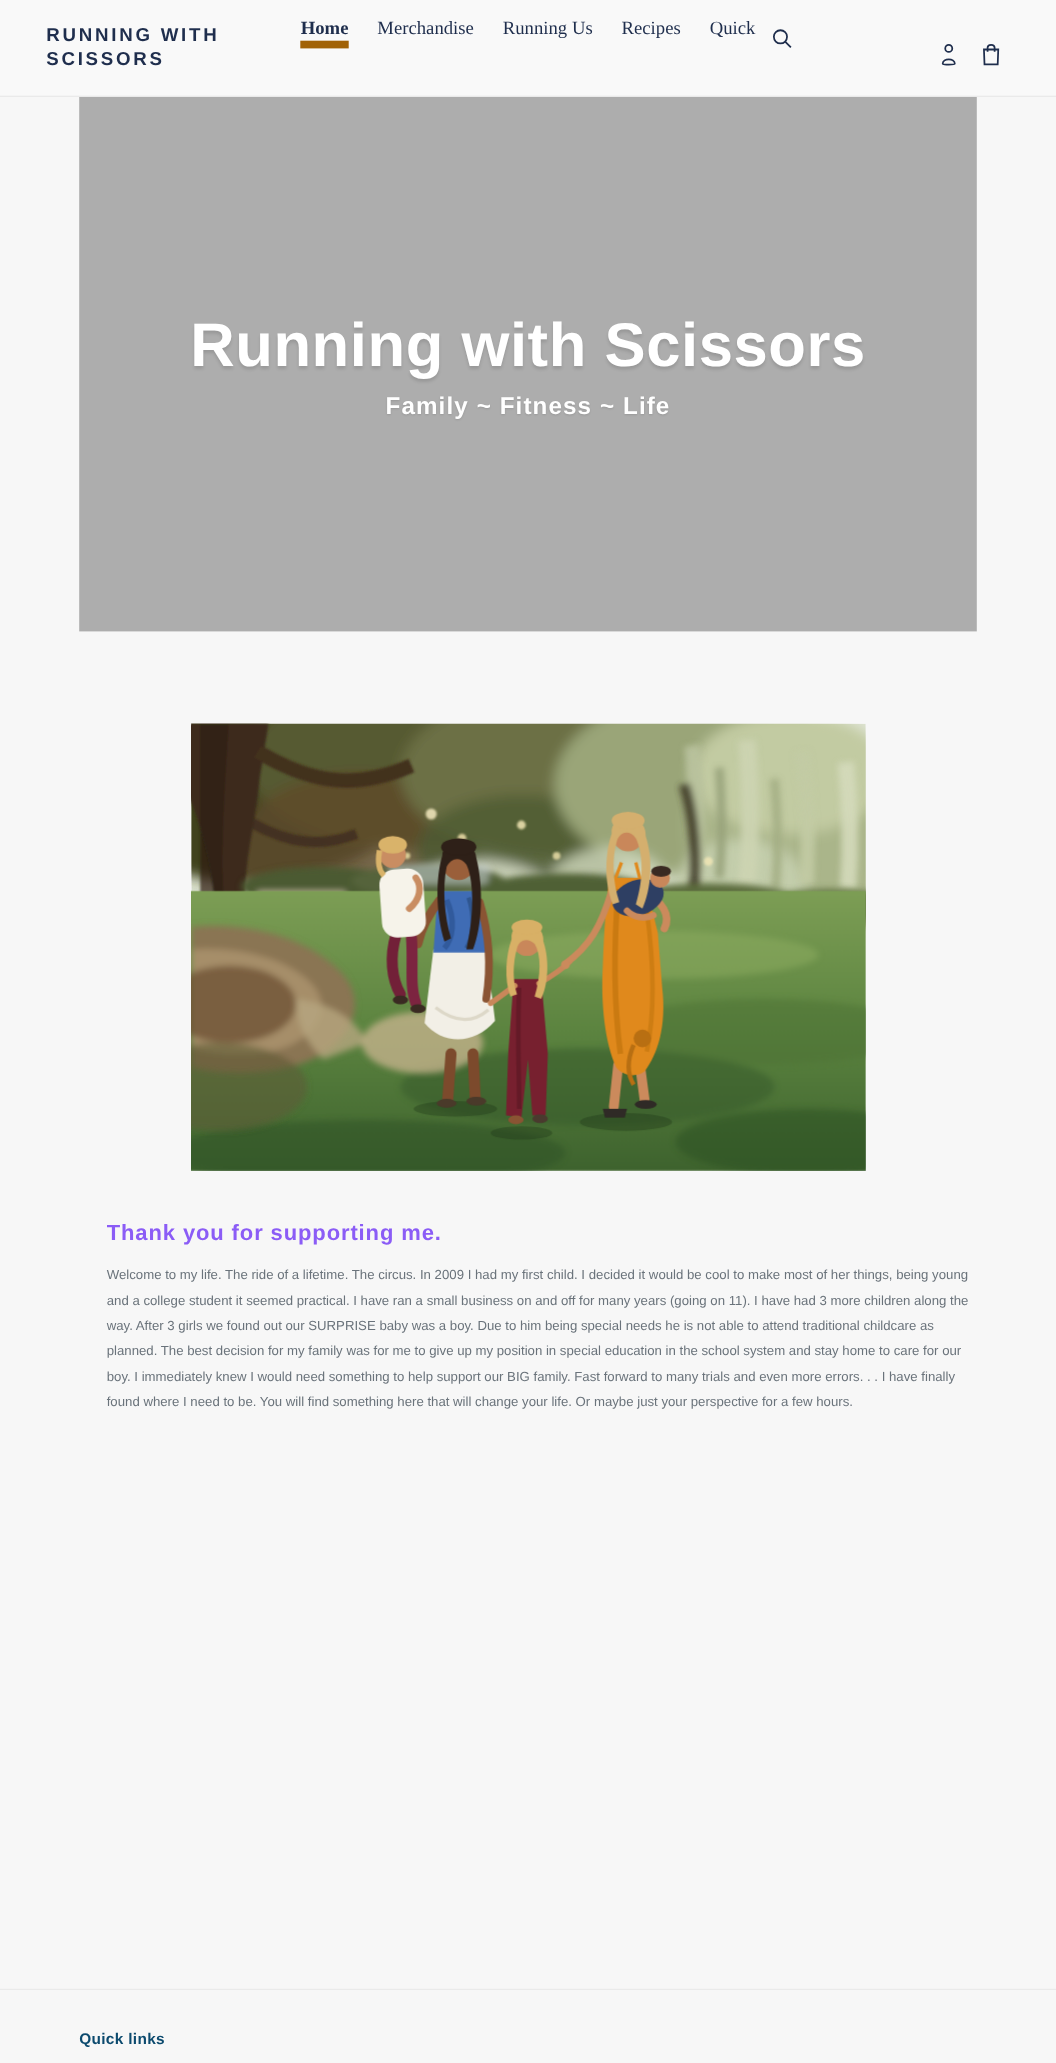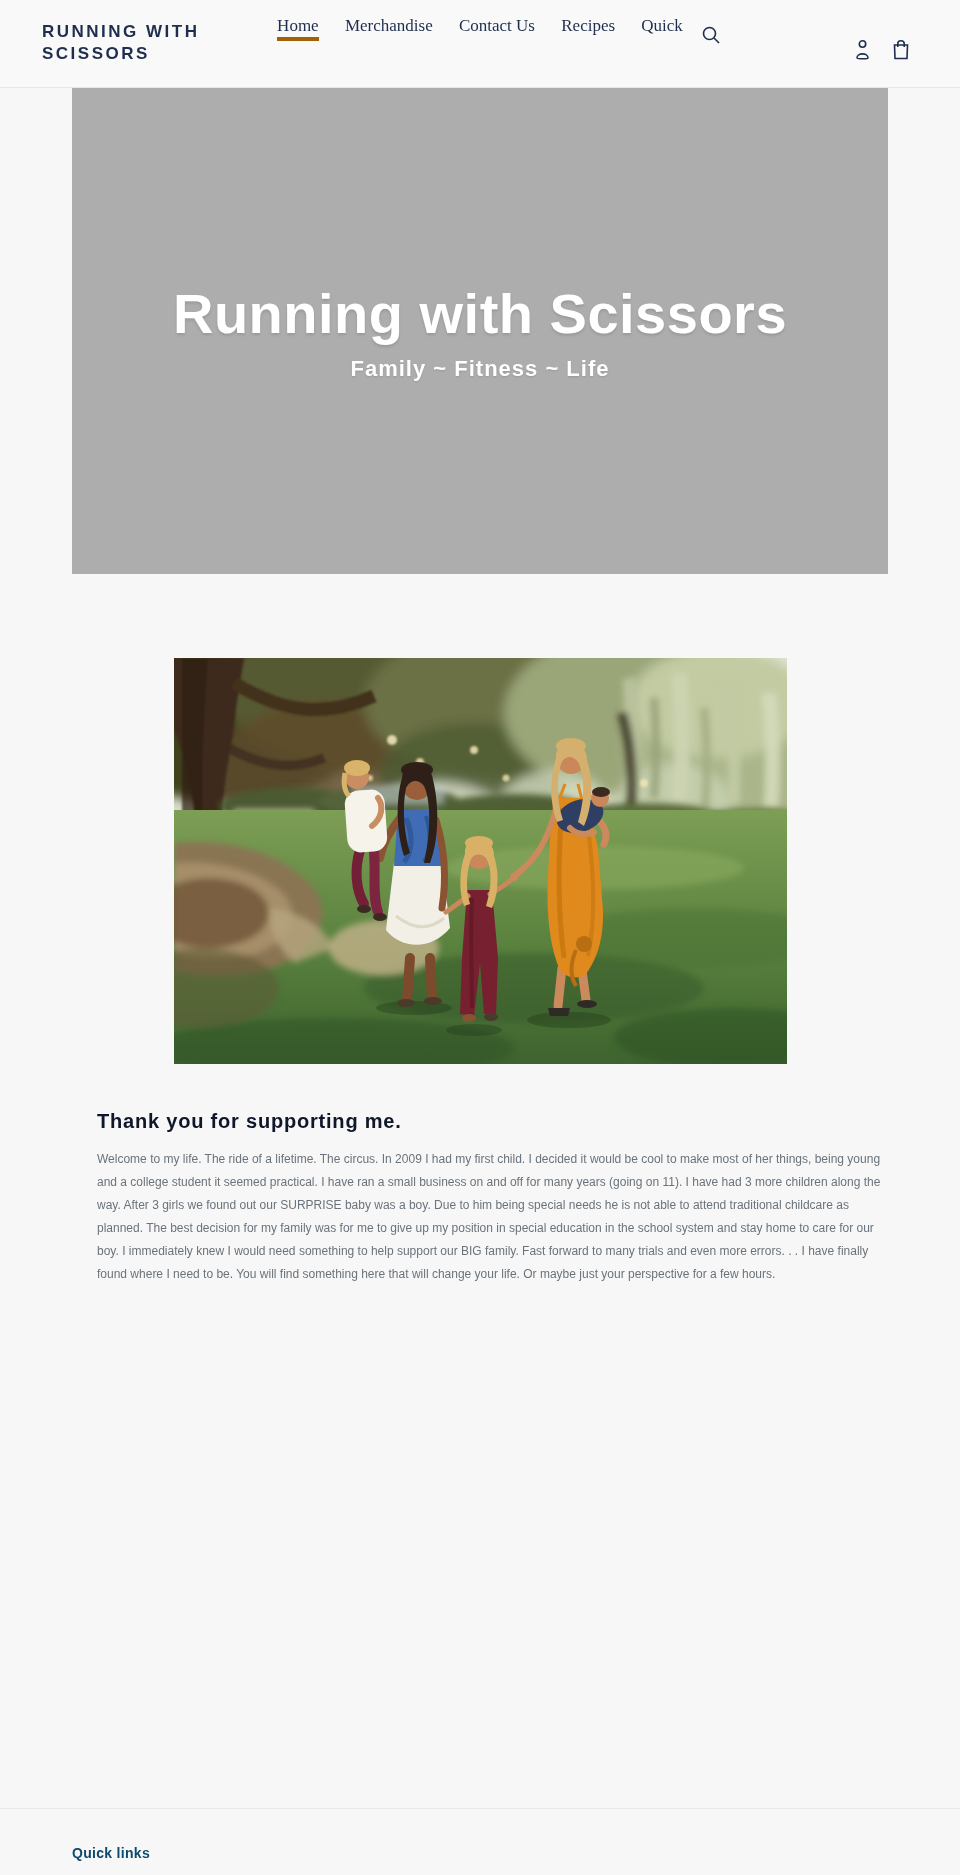--- a/index.html
+++ b/index.html
@@ -35,22 +35,23 @@
     font-size: 17px;
     color: #1f2e4d;
   }
   .main-nav .nav-row { line-height: 22px; }
   .main-nav .nav-row + .nav-row { margin-top: 6px; }
   .main-nav a {
     color: #1f2e4d; text-decoration: none;
     margin: 0 11px; cursor: pointer;
   }
   .main-nav a.active {
-    border-bottom: 4px solid #a16207;
+    border-bottom: 7px solid #a16207;
     padding-bottom: 2px;
+    font-weight: bold;
   }
   .search-btn {
     position: absolute; left: 700px; top: 25px;
     width: 22px; height: 22px;
     background: none; border: none; padding: 0; cursor: pointer;
   }
   .header-icons {
     position: absolute; right: 50px; top: 39px;
     display: flex; gap: 21px; align-items: center;
   }
@@ -88,21 +89,21 @@
 
   
   .about {
     margin: 46px 73px 0 97px;
     width: 790px;
   }
   .about h2 {
     margin: 0 0 15px;
     font-size: 20px; font-weight: bold;
     letter-spacing: 0.8px;
-    color: #0f172a;
+    color: #8b5cf6;
   }
   .about p {
     margin: 0;
     font-size: 12px; line-height: 23px;
     color: #6a737b;
   }
 
   
   .site-footer {
     position: absolute; left: 0; right: 0; top: 1808px; bottom: 0;
@@ -120,21 +121,21 @@
 </head>
 <body>
 
 <header class="site-header">
   <a class="logo">RUNNING WITH SCISSORS</a>
 
   <nav class="main-nav">
     <div class="nav-row">
       <a class="active">Home</a>
       <a>Merchandise</a>
-      <a>Contact Us</a>
+      <a>Running Us</a>
       <a>Recipes</a>
       <a>Quick</a>
     </div>
   </nav>
 
   <button class="search-btn" aria-label="Search">
     <svg width="20" height="20" viewBox="0 0 20 20">
       <circle class="icon-stroke" cx="8.5" cy="8.5" r="6"></circle>
       <line class="icon-stroke" x1="13" y1="13" x2="18" y2="18"></line>
     </svg>

